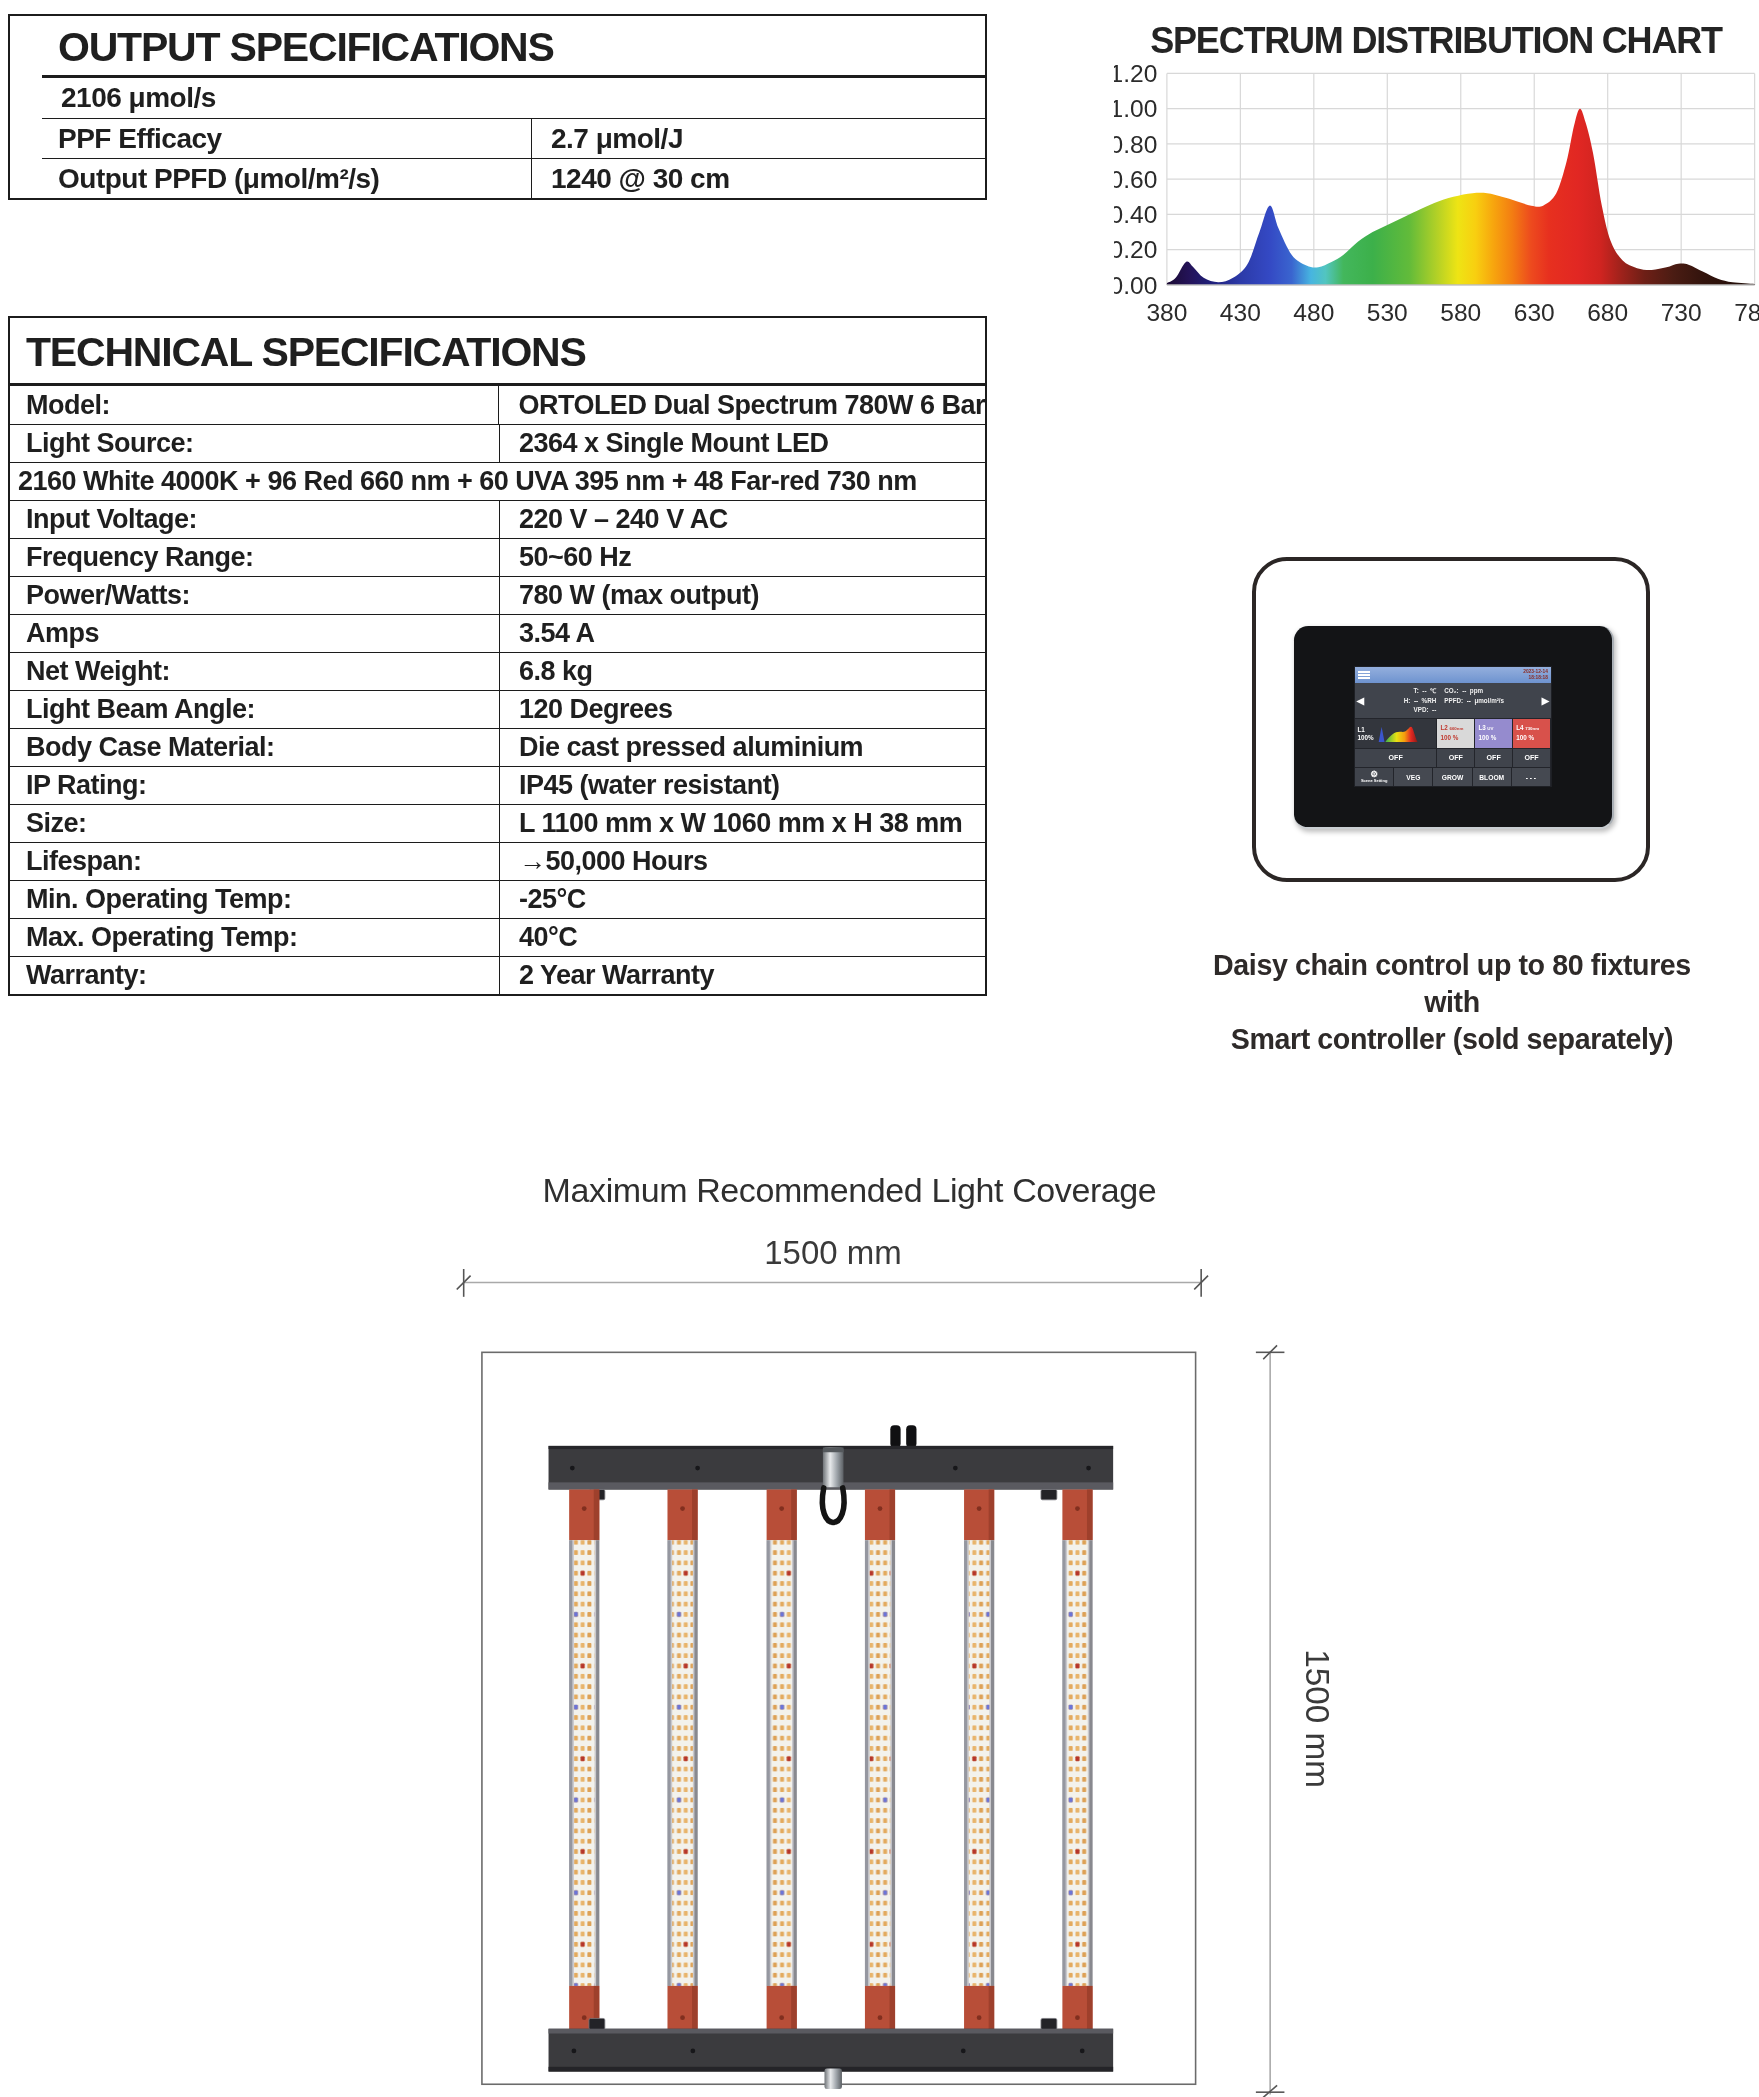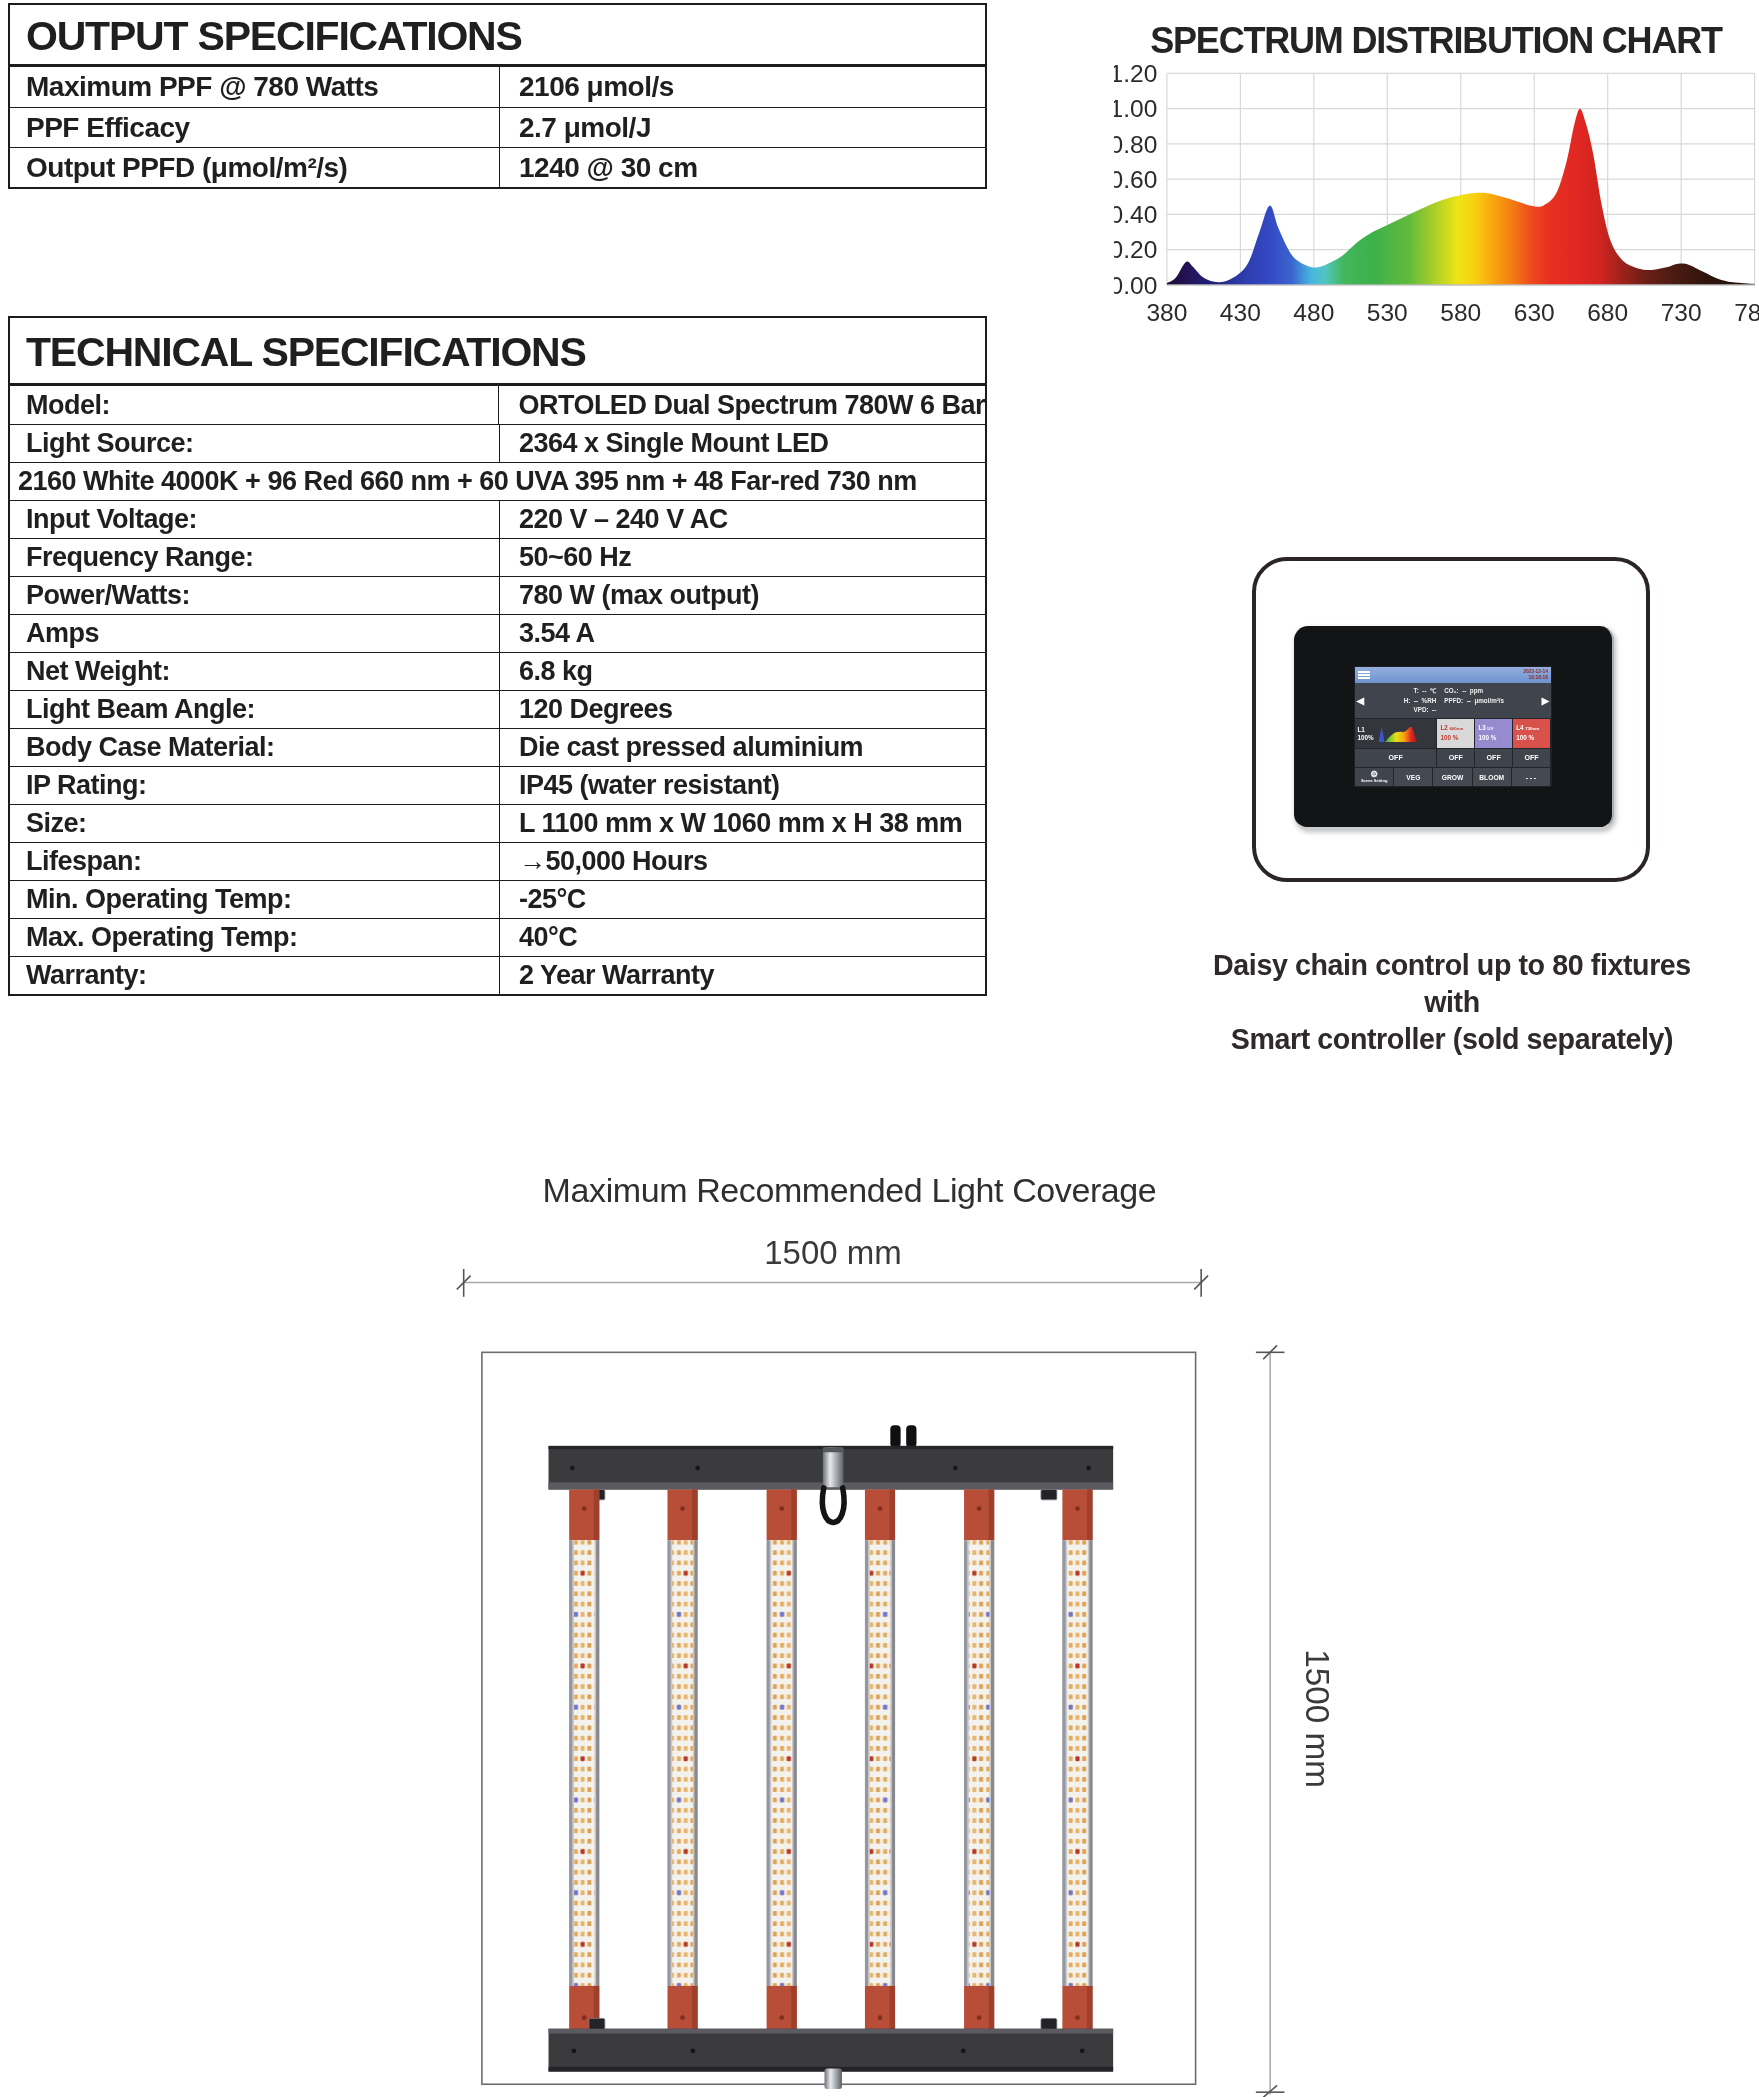--- a/index.html
+++ b/index.html
@@ -1,21 +1,21 @@
 <!DOCTYPE html>
 <html style="font-size:12.7px"><head>
 <meta charset="utf-8">
 <style>
   *{margin:0;padding:0;box-sizing:border-box;}
   html,body{width:1760px;height:2097px;background:#fff;font-family:"Liberation Sans",sans-serif;color:#1f1f1f;overflow:hidden;}
   .page{position:relative;width:1760px;height:2097px;background:#fff;}
 
   
   .spec-table{position:absolute;left:8px;width:979px;background:#fff;border:2.4px solid #1c1c1c;}
-  #output-table{top:3px;}
+  #output-table{top:14px;padding-left:32px;}
   #technical-table{top:316px;}
   .spec-header{height:62px;line-height:62px;padding-left:16px;font-size:41px;font-weight:700;letter-spacing:-1.2px;border-bottom:3.2px solid #1c1c1c;}
   #technical-table .spec-header{height:68px;line-height:68px;}
   .spec-row{display:flex;align-items:stretch;}
   .spec-row + .spec-row{border-top:1.6px solid #1c1c1c;}
   #output-table .spec-row{height:40px;}
   #technical-table .spec-row{height:38px;}
   .cell{display:flex;align-items:center;font-size:27px;font-weight:700;letter-spacing:-0.5px;white-space:nowrap;}
   #output-table .cell{font-size:28px;}
   .lab{width:490px;padding-left:16px;border-right:1.6px solid #1c1c1c;}
@@ -66,21 +66,20 @@
 </style>
 </head>
 <body>
 
 <div class="page">
 
   <section class="spec-table" id="output-table">
     <div class="spec-header">OUTPUT SPECIFICATIONS</div>
     <div id="output-rows">
         <div class="spec-row">
-          <div class="cell lab">Maximum PPF @ 780 Watts</div>
           <div class="cell val">2106 μmol/s</div>
         </div>
         <div class="spec-row">
           <div class="cell lab">PPF Efficacy</div>
           <div class="cell val">2.7 μmol/J</div>
         </div>
         <div class="spec-row">
           <div class="cell lab">Output PPFD (μmol/m²/s)</div>
           <div class="cell val">1240 @ 30 cm</div>
         </div>

